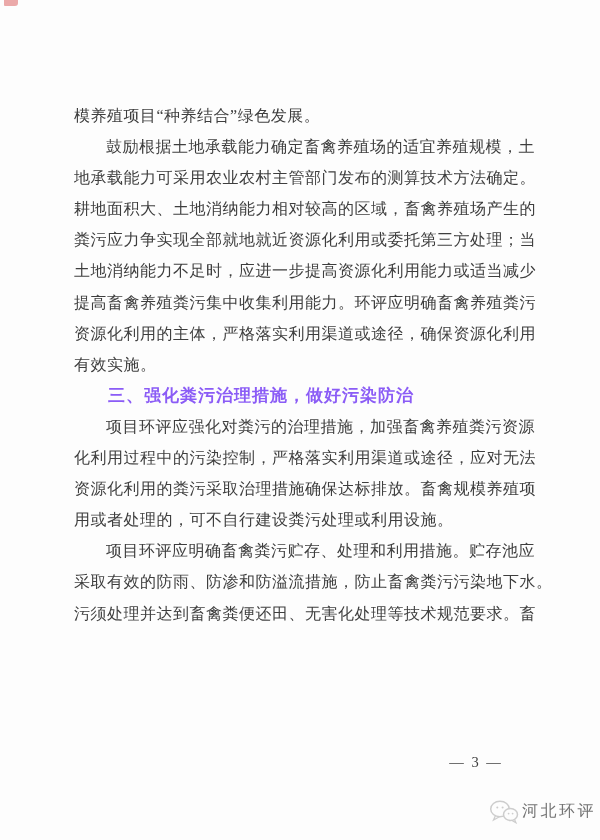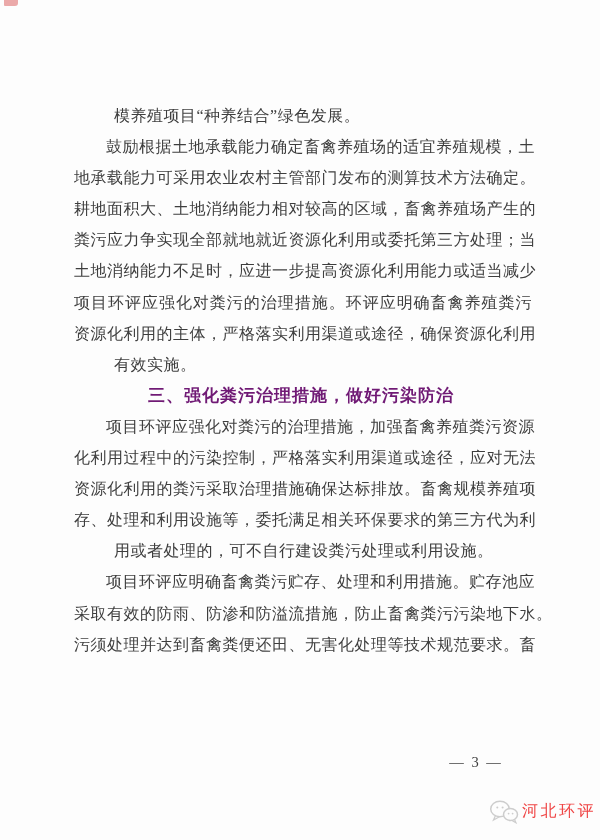--- a/index.html
+++ b/index.html
@@ -41,29 +41,28 @@
     height: 31.1px;
     line-height: 31.1px;
     text-align: justify;
     text-align-last: justify;
     white-space: nowrap;
     letter-spacing: 0.5px;
   }
   .ln.short {
     text-align: left;
     text-align-last: left;
-    margin-left: 40px;
   }
   .ln.ind {
     text-indent: 2em;
   }
   .ln.heading {
     font-weight: 700;
     font-size: 17px;
-    color: #701a75;
+    color: #8b5cf6;
     letter-spacing: 1px;
   }
   .pagenum {
     position: absolute;
     left: 440px;
     top: 751px;
     width: 72px;
     height: 22px;
     line-height: 22px;
     text-align: center;
@@ -72,21 +71,21 @@
     color: #3d3d3d;
   }
   .watermark {
     position: absolute;
     left: 489px;
     top: 798px;
     height: 26px;
     display: flex;
     align-items: center;
     gap: 3px;
-    color: #ef4444;
+    color: #737373;
   }
   .watermark .wm-label {
     font-size: 16px;
     letter-spacing: 2.5px;
     line-height: 26px;
     font-family: "Liberation Sans", "DejaVu Sans", sans-serif;
   }
   .watermark svg {
     display: block;
   }
@@ -98,28 +97,27 @@
 
   <div class="red-mark"></div>
 
   <div class="text-block">
     <div class="ln short">模养殖项目“种养结合”绿色发展。</div>
     <div class="ln ind">鼓励根据土地承载能力确定畜禽养殖场的适宜养殖规模，土</div>
     <div class="ln">地承载能力可采用农业农村主管部门发布的测算技术方法确定。</div>
     <div class="ln">耕地面积大、土地消纳能力相对较高的区域，畜禽养殖场产生的</div>
     <div class="ln">粪污应力争实现全部就地就近资源化利用或委托第三方处理；当</div>
     <div class="ln">土地消纳能力不足时，应进一步提高资源化利用能力或适当减少</div>
-    <div class="ln">项目环评应强化对粪污的治理措施。环评应明确畜禽养殖粪污</div>
+    <div class="ln">提高畜禽养殖粪污集中收集利用能力。环评应明确畜禽养殖粪污</div>
     <div class="ln">资源化利用的主体，严格落实利用渠道或途径，确保资源化利用</div>
     <div class="ln short">有效实施。</div>
     <div class="ln heading short ind">三、强化粪污治理措施，做好污染防治</div>
     <div class="ln ind">项目环评应强化对粪污的治理措施，加强畜禽养殖粪污资源</div>
     <div class="ln">化利用过程中的污染控制，严格落实利用渠道或途径，应对无法</div>
     <div class="ln">资源化利用的粪污采取治理措施确保达标排放。畜禽规模养殖项</div>
-    <div class="ln">存、处理和利用设施等，委托满足相关环保要求的第三方代为利</div>
     <div class="ln short">用或者处理的，可不自行建设粪污处理或利用设施。</div>
     <div class="ln ind">项目环评应明确畜禽粪污贮存、处理和利用措施。贮存池应</div>
     <div class="ln">采取有效的防雨、防渗和防溢流措施，防止畜禽粪污污染地下水。</div>
     <div class="ln">污须处理并达到畜禽粪便还田、无害化处理等技术规范要求。畜</div>
   </div>
 
   <div class="pagenum">— 3 —</div>
 
   <div class="watermark">
     <svg width="30" height="25" viewBox="0 0 30 25">

